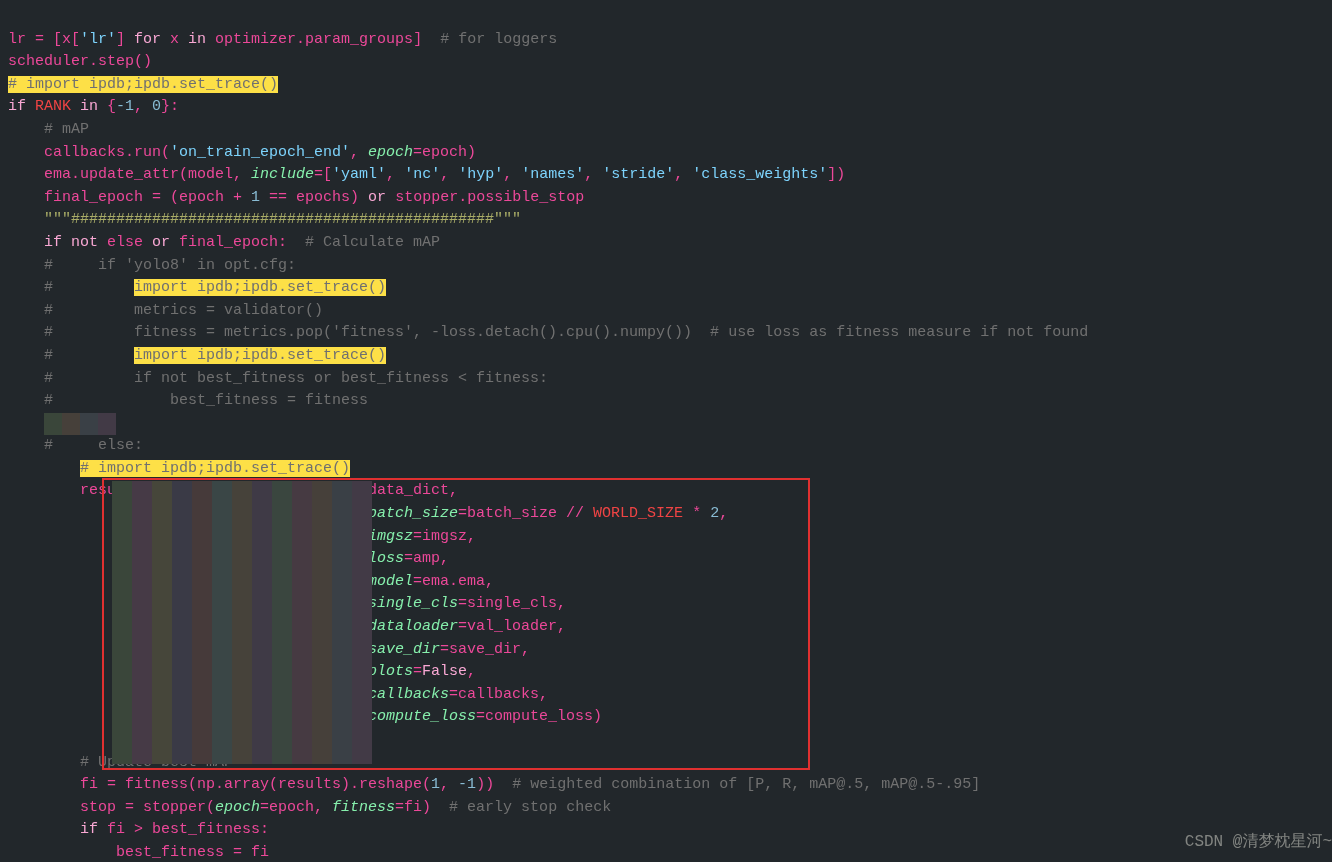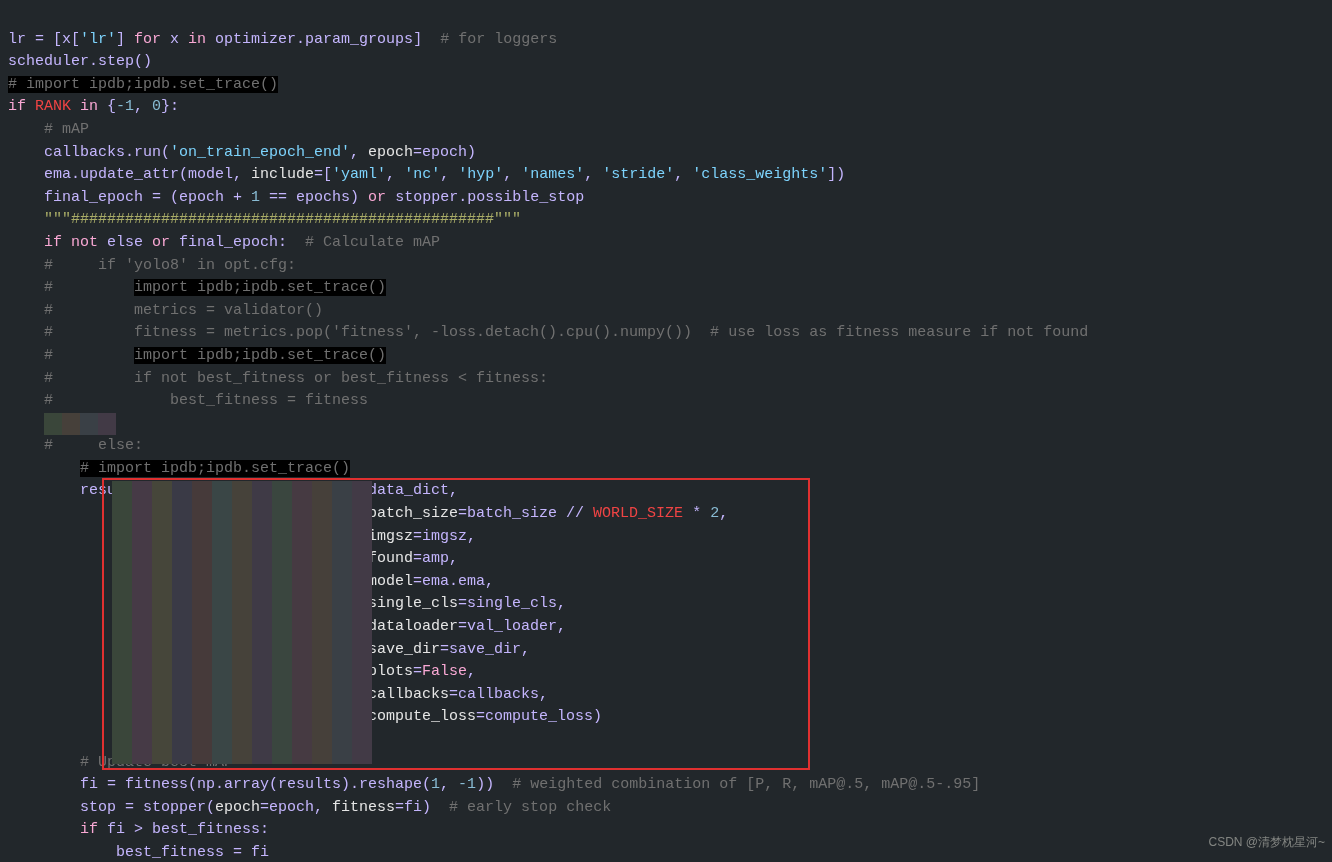--- a/index.html
+++ b/index.html
@@ -1,29 +1,29 @@
 <!DOCTYPE html>
 <html><head>
 <meta charset="utf-8">
 <style>
   html,body{margin:0;padding:0;background:#22272b;width:1332px;height:862px;overflow:hidden;font-family:Consolas,'Courier New',monospace;font-size:15px;line-height:22.6px;color:#d5d0c8}
   .editor{position:relative;white-space:pre;padding-left:8px;padding-top:6px}
   .kw{color:#f9a8d4}               
   .str{color:#7dd3fc}             
   .str2{color:#a9ac67}            
   .num{color:#89bcd4}             
-  .sym{color:#c4b5fd}             
+  .sym{color:#ec4899}             
   .com{color:#707070}             
-  .it{color:#e5e5e5;} 
+  .it{color:#86efac;font-style:italic} 
   .id{color:#ef4444}              
-  .hilite{background:#000000}     
+  .hilite{background:#fde047}     
   .redbox{position:absolute;border:2px solid #e03030;pointer-events:none}
   .rainbow{position:absolute;display:flex;pointer-events:none}
   .rainbow div{height:100%}
-  .wm{position:absolute;right:7px;bottom:8px;color:rgba(210,210,200,.55);font-size:12px;font-family:Liberation Sans, sans-serif}
+  .wm{position:absolute;right:0;bottom:8px;color:rgba(210,210,200,.55);font-size:16px;font-family:Liberation Mono, monospace}
 </style>
 </head>
 <body>
 
 <div class="editor">
 <span><span class="sym">lr = [x[</span><span class="str">'lr'</span><span class="sym">] </span><span class="kw">for </span><span class="sym">x </span><span class="kw">in </span><span class="sym">optimizer.param_groups]  </span><span class="com"># for loggers</span></span>
 <span><span class="sym">scheduler.step()</span></span>
 <span><span class="hilite com"># import ipdb;ipdb.set_trace()</span></span>
 <span><span class="kw">if </span><span class="id">RANK </span><span class="kw">in </span><span class="sym">{</span><span class="num">-1</span><span class="sym">, </span><span class="num">0</span><span class="sym">}:</span></span>
 <span>    <span class="com"># mAP</span></span>
@@ -38,21 +38,21 @@
 <span>    <span class="com">#         fitness = metrics.pop('fitness', -loss.detach().cpu().numpy())  # use loss as fitness measure if not found</span></span>
 <span>    <span class="com">#         </span><span class="hilite com">import ipdb;ipdb.set_trace()</span></span>
 <span>    <span class="com">#         if not best_fitness or best_fitness &lt; fitness:</span></span>
 <span>    <span class="com">#             best_fitness = fitness</span></span>
 <span> </span>
 <span>    <span class="com">#     else:</span></span>
 <span>        <span class="hilite com"># import ipdb;ipdb.set_trace()</span></span>
 <span>        <span class="sym">results, maps, _ = validate.run(data_dict,</span></span>
 <span>                                        <span class="it">batch_size</span><span class="sym">=batch_size // </span><span class="id">WORLD_SIZE</span><span class="sym"> * </span><span class="num">2</span><span class="sym">,</span></span>
 <span>                                        <span class="it">imgsz</span><span class="sym">=imgsz,</span></span>
-<span>                                        <span class="it">found</span><span class="sym">=amp,</span></span>
+<span>                                        <span class="it">loss</span><span class="sym">=amp,</span></span>
 <span>                                        <span class="it">model</span><span class="sym">=ema.ema,</span></span>
 <span>                                        <span class="it">single_cls</span><span class="sym">=single_cls,</span></span>
 <span>                                        <span class="it">dataloader</span><span class="sym">=val_loader,</span></span>
 <span>                                        <span class="it">save_dir</span><span class="sym">=save_dir,</span></span>
 <span>                                        <span class="it">plots</span><span class="sym">=</span><span class="kw">False</span><span class="sym">,</span></span>
 <span>                                        <span class="it">callbacks</span><span class="sym">=callbacks,</span></span>
 <span>                                        <span class="it">compute_loss</span><span class="sym">=compute_loss)</span></span>
 <span> </span>
 <span>        <span class="com"># Update best mAP</span></span>
 <span>        <span class="sym">fi = fitness(np.array(results).reshape(</span><span class="num">1</span><span class="sym">, </span><span class="num">-1</span><span class="sym">))  </span><span class="com"># weighted combination of [P, R, mAP@.5, mAP@.5-.95]</span></span>

